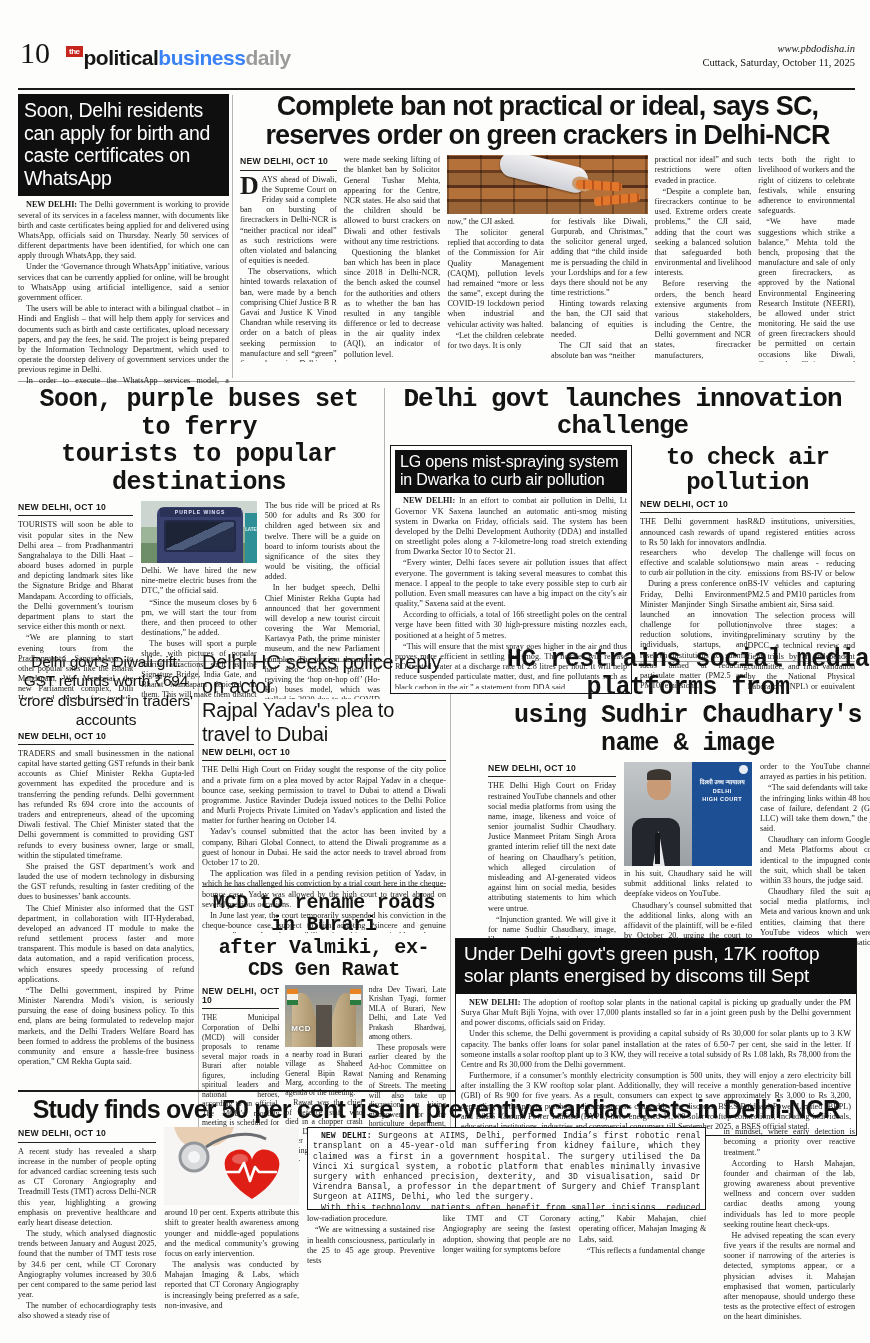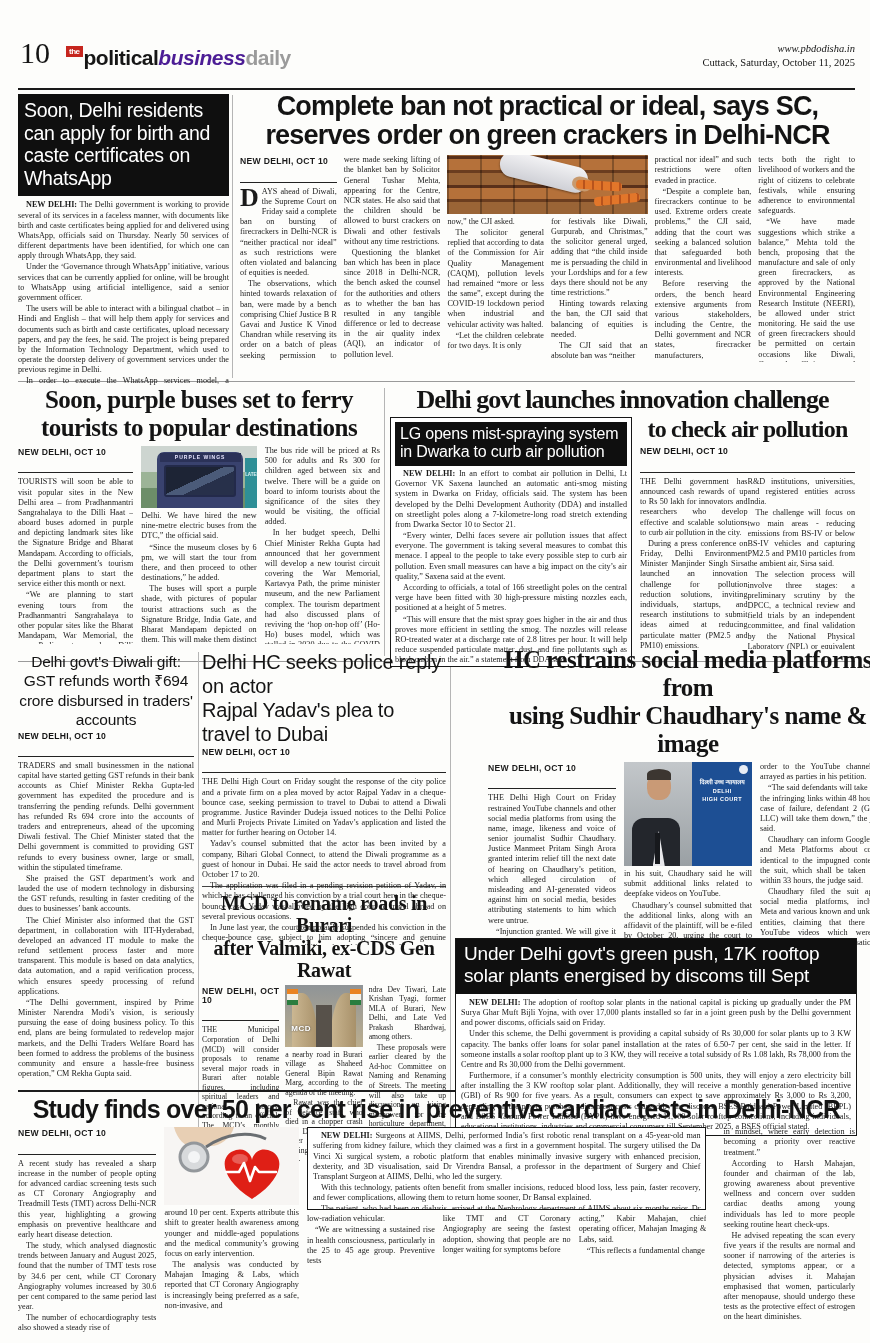--- a/index.html
+++ b/index.html
@@ -11,45 +11,45 @@
   .vrule { position:absolute; width:1px; background:#b5b5b5; }
   .hrule { position:absolute; height:1px; background:#9a9a9a; }
   .hrule.dark { height:2px; background:#1c1c1c; }
   .body-text { font-size:8.2px; line-height:1.24; text-align:justify; color:#1b1b1b; }
   .body-text.sm { font-size:7.7px; }
   .para { margin:0 0 1px 0; text-indent:8px; }
   [data-bind-list] > .para:first-child { text-indent:0; }
   .after-lead > .para:first-child { text-indent:8px; }
   .lead-label { font-weight:bold; }
   .byline { font:bold 8.6px/1.1 "Liberation Sans", sans-serif; letter-spacing:.3px;
-            padding:2px 0 15px; border-bottom:1px solid #222; margin:0 0 4px; }
+            padding:2px 0 3px; border-bottom:1px solid #222; margin:0 0 4px; }
   .cols { display:flex; }
   .col { overflow:hidden; }
   .blackbox { background:#0f0f0f; color:#fff; }
   .boxed { border:1.6px solid #161616; background:#fff; }
   .dropcap > .para:first-child::first-letter { font:bold 26px/0.78 "Liberation Serif", serif;
             float:left; padding:1px 3px 0 0; }
   .photo { position:relative; overflow:hidden; }
 
   
   .masthead { position:absolute; left:18px; top:30px; width:837px; height:58px; border-bottom:2.5px solid #1a1a1a; }
   .pageno { position:absolute; left:2px; top:8px; font:400 30px/1 "Liberation Serif", serif; }
   .brand { position:absolute; left:48px; top:16px; font-family:"Liberation Sans", sans-serif; font-weight:bold; font-size:21px; letter-spacing:-0.5px; }
   .brand .the { display:inline-block; background:#c6261e; color:#fff; font-size:8px; font-weight:bold; padding:1px 3px; vertical-align:top; margin-right:1px; }
-  .brand .w1 { color:#161616; } .brand .w2 { color:#4c1d95;font-style:italic; } .brand .w3 { color:#9b9b9b; font-weight:bold; }
+  .brand .w1 { color:#161616; } .brand .w2 { color:#3b82f6; } .brand .w3 { color:#9b9b9b; font-weight:bold; }
   .centerlogo { position:absolute; left:50%; transform:translateX(-50%); top:6px; white-space:nowrap; }
   .pbdbox { display:inline-block; background:#2077be; color:#fff; font:bold 27px/1 "Liberation Sans", sans-serif; padding:4px 6px 6px; letter-spacing:-1px; vertical-align:middle; }
   .secname { display:inline-block; font:bold 31px/1 "Liberation Sans", sans-serif; letter-spacing:-1.5px; color:#111; vertical-align:middle; margin-left:3px; }
   .mh-right { position:absolute; right:0; top:12px; text-align:right; font-size:10.5px; line-height:1.35; }
   .mh-site { font-style:italic; }
 
   
   .hl-sanslight { font-family:"Liberation Sans", sans-serif; font-weight:normal; }
   .hl-sansbold  { font-family:"Liberation Sans", sans-serif; font-weight:bold; }
-  .hl-serif     { font-family:Liberation Serif, serif; font-weight:bold; }
+  .hl-serif     { font-family:Liberation Mono, monospace; font-weight:bold; }
 
   
   .artA { left:18px; top:94px; width:211px; }
   .artA .hl { font-size:19.5px; line-height:1.16; padding:5px 6px 7px; letter-spacing:-0.3px; }
   .artA .bd { height:185px; overflow:hidden; margin-top:4px; }
 
   
   .artB { left:240px; top:92px; width:615px; }
   .artB .hl { font-size:27px; line-height:1.08; letter-spacing:-0.8px; text-align:center; }
   .artB .cols { margin-top:5px; height:207px; gap:7px; }
@@ -150,21 +150,21 @@
   .artJ { left:18px; top:1096px; width:837px; }
   .artJ .hl { font-size:25px; line-height:1.05; letter-spacing:-0.8px; text-align:center; }
   .artJ .row { display:flex; gap:8px; margin-top:5px; height:205px; }
   .artJ .c1 { width:140px; overflow:hidden; }
   .artJ .c2 { width:136px; overflow:hidden; }
   .artJ .mid { width:404px; }
   .artJ .c6 { width:133px; overflow:hidden;margin-left:9px; }
   .heartphoto { height:78px; margin-bottom:3px; background:#fafafa; }
   .aiimsbox { padding:0; }
   .aiimsbox .hl2 { font:bold 18.5px/1.15 "Liberation Sans", sans-serif; padding:3px 8px 5px; text-align:center; letter-spacing:-0.3px; }
-  .aiimsbox .bd { padding:3px 5px 4px; height:74px; overflow:hidden; }
+  .aiimsbox .bd { padding:3px 5px 4px; height:74px; overflow:hidden;font-family:Liberation Mono, monospace; }
   .artJ .mid .cols { gap:8px; margin-top:4px; height:72px; }
   .artJ .mid .col { flex:1; }
 </style>
 </head>
 <body>
 
 <div class="page">
 
   <div class="masthead">
     <div class="pageno" data-bind="masthead.page_number">10</div>
@@ -469,21 +469,21 @@
           <div class="bd body-text">
             <p class="para"><span class="lead-label" data-bind="articles.aiims.lead_label">NEW DELHI:</span> <span data-bind="articles.aiims.lead_text">Surgeons at AIIMS, Delhi, performed India’s first robotic renal transplant on a 45-year-old man suffering from kidney failure, which they claimed was a first in a government hospital. The surgery utilised the Da Vinci Xi surgical system, a robotic platform that enables minimally invasive surgery with enhanced precision, dexterity, and 3D visualisation, said Dr Virendra Bansal, a professor in the department of Surgery and Chief Transplant Surgeon at AIIMS, Delhi, who led the surgery.</span></p>
             <div class="after-lead" data-bind-list="articles.aiims.paras">
                 <p class="para">With this technology, patients often benefit from smaller incisions, reduced blood loss, less pain, faster recovery, and fewer complications, allowing them to return home sooner, Dr Bansal explained.</p>
                 <p class="para">The patient, who had been on dialysis, arrived at the Nephrology department of AIIMS about six months prior, Dr Krishna Asuri, another professor in the Department of Surgery, stated.</p>
               </div>
           </div>
         </div>
         <div class="cols">
           <div class="col" data-bind-list="articles.cardiac.col3">
-              <p class="para">low-radiation vehicular.</p>
+              <p class="para">low-radiation procedure.</p>
               <p class="para">“We are witnessing a sustained rise in health consciousness, particularly in the 25 to 45 age group. Preventive tests</p>
             </div>
           <div class="col" data-bind-list="articles.cardiac.col4">
               <p class="para">like TMT and CT Coronary Angiography are seeing the fastest adoption, showing that people are no longer waiting for symptoms before</p>
             </div>
           <div class="col" data-bind-list="articles.cardiac.col5">
               <p class="para">acting,” Kabir Mahajan, chief operating officer, Mahajan Imaging &amp; Labs, said.</p>
               <p class="para">“This reflects a fundamental change</p>
             </div>
         </div>

